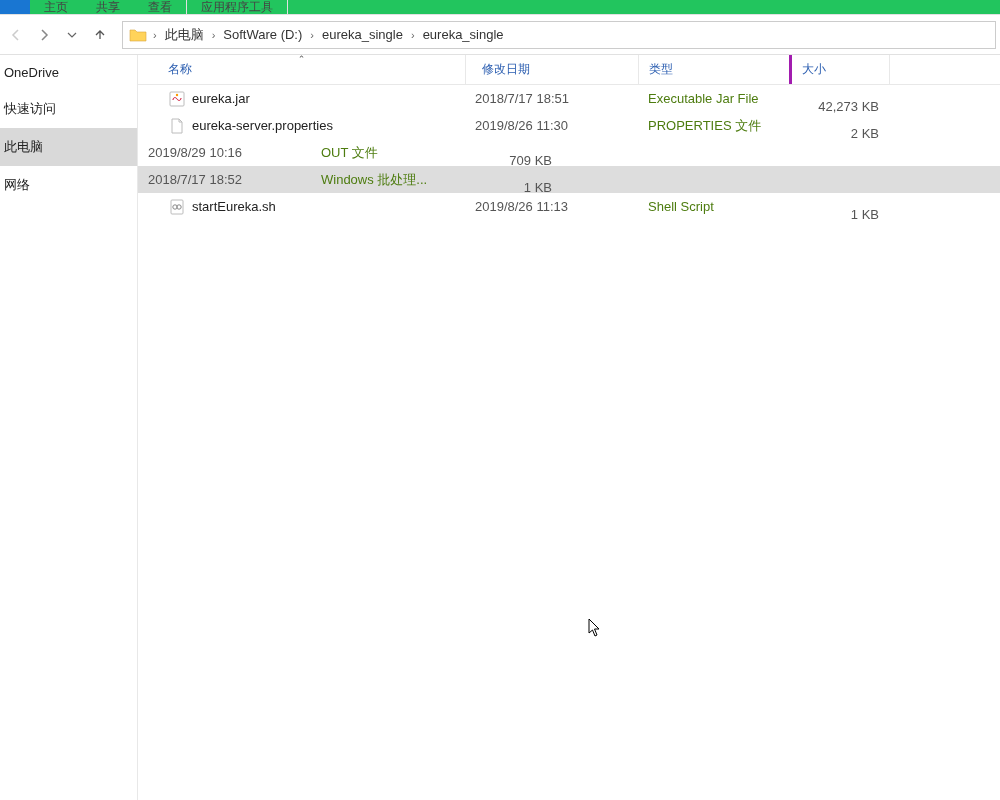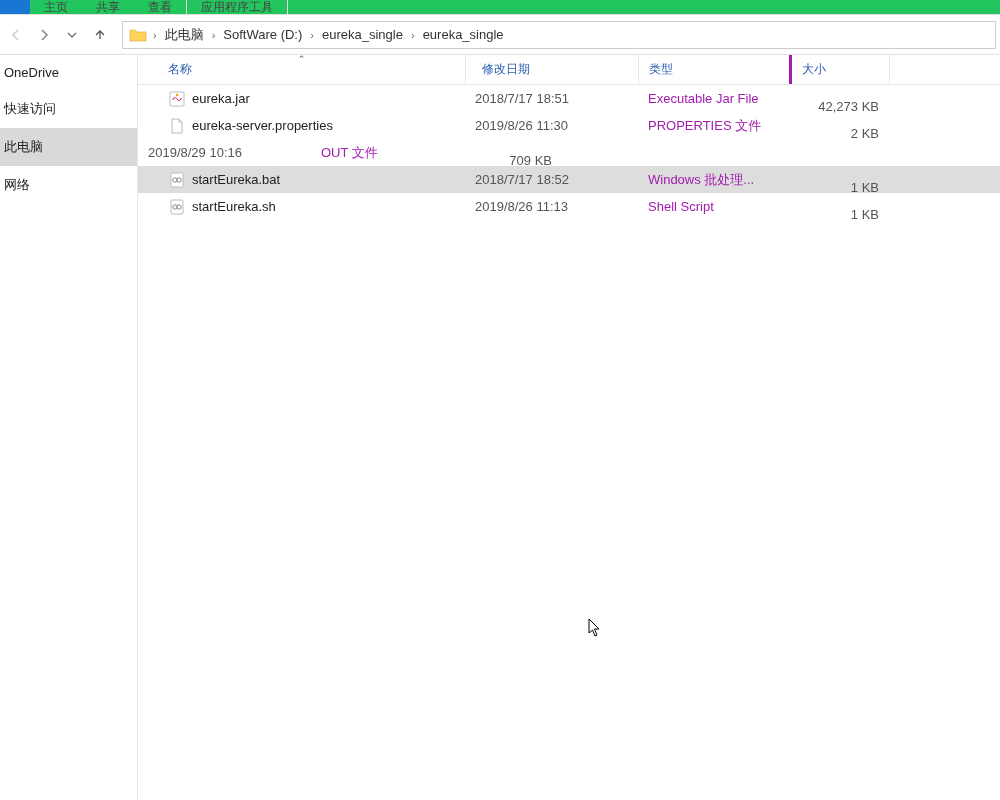--- a/index.html
+++ b/index.html
@@ -176,21 +176,21 @@
       flex-shrink: 0;
     }
     .file-name-cell {
       width: 327px;
       display: flex;
       align-items: center;
       overflow: hidden;
       white-space: nowrap;
     }
     .file-date-cell { width: 173px; padding-left: 10px; color: #555; font-size: 13px; }
-    .file-type-cell { width: 151px; padding-left: 10px; color: #a21caf; font-size: 13px; overflow: hidden; text-overflow: ellipsis; white-space: nowrap; }
+    .file-type-cell { width: 151px; padding-left: 10px; color: #4d7c0f; font-size: 13px; overflow: hidden; text-overflow: ellipsis; white-space: nowrap; }
     .file-size-cell { width: 100px; padding-right: 10px; text-align: right; color: #555; font-size: 13px; margin-top: 16px; }
     .cursor {
       position: absolute;
       left: 588px;
       top: 618px;
       pointer-events: none;
     }
     .end-border { border-right: 1px solid #e8e8e8; width: 1px; height: 100%;}
   </style>
 </head>
@@ -293,30 +293,20 @@
           <div class="file-date-cell">2019/8/26 11:30</div>
           <div class="file-type-cell">PROPERTIES 文件</div>
           <div class="file-size-cell">2 KB</div>
         </div>
         <div class="file-row">
           <div class="file-date-cell">2019/8/29 10:16</div>
           <div class="file-type-cell">OUT 文件</div>
           <div class="file-size-cell">709 KB</div>
         </div>
         <div class="file-row selected">
-          <div class="file-name-cell">
-            <span class="file-icon">
-              <svg width="16" height="16" viewBox="0 0 16 16">
-                <rect x="2" y="1" width="12" height="14" rx="1" fill="#fff" stroke="#bcbcbc"></rect>
-                <circle cx="6" cy="8" r="2.2" fill="none" stroke="#888" stroke-width="1"></circle>
-                <circle cx="10" cy="8" r="2.2" fill="none" stroke="#888" stroke-width="1"></circle>
-              </svg>
-            </span>
-            <span>startEureka.bat</span>
-          </div>
           <div class="file-date-cell">2018/7/17 18:52</div>
           <div class="file-type-cell">Windows 批处理...</div>
           <div class="file-size-cell">1 KB</div>
         </div>
         <div class="file-row">
           <div class="file-name-cell">
             <span class="file-icon">
               <svg width="16" height="16" viewBox="0 0 16 16">
                 <rect x="2" y="1" width="12" height="14" rx="1" fill="#fff" stroke="#bcbcbc"></rect>
                 <circle cx="6" cy="8" r="2.2" fill="none" stroke="#888" stroke-width="1"></circle>

